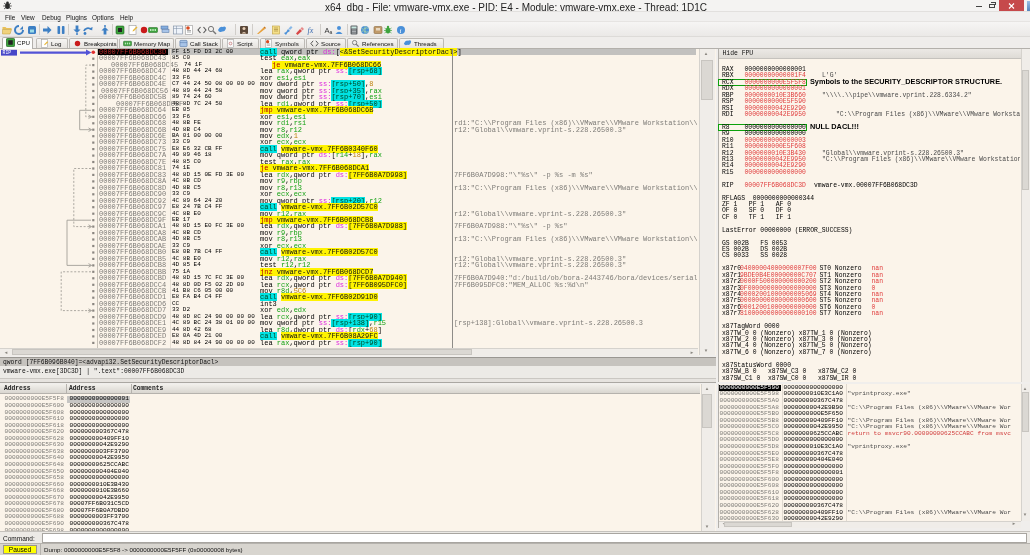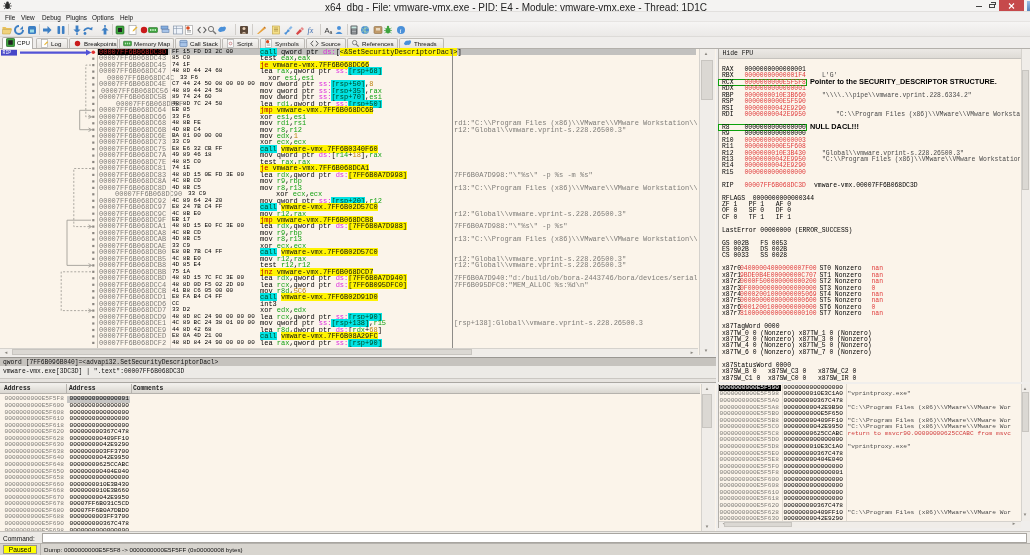--- a/index.html
+++ b/index.html
@@ -237,41 +237,41 @@
     </svg>
 <div class="a" style="left:414px;top:40px;font-size:6.2px;color:#111">Threads</div>
 <div class="a" style="left:0;top:48.2px;width:1030px;height:1px;background:#b3b0ab"></div>
 <div class="a" style="left:3px;top:48.2px;width:29px;height:1.4px;background:#fdfdfc"></div>
 <div class="a" style="left:0;top:49.2px;width:716px;height:306px;background:#fbf4ea"></div>
 <div class="a" style="left:717.5px;top:49.2px;width:303px;height:333px;background:#fbf4ea;border-left:1px solid #b3b0ab"></div>
 <div class="a" style="left:167.5px;top:49.0px;width:528px;height:6.46px;background:#c2c1bf"></div>
 <div class="a" style="left:97px;top:49.0px;width:70.5px;height:6.46px;background:#000"></div>
 <div class="row mono" style="left:0;top:49.00px"><span class="a" style="left:99px;color:#b52a2a">00007FF6B068DC3D</span><span class="a k" style="left:172px;font-size:6px">FF 15 FD D3 2C 00</span><span class="a" style="left:260px"><span class="cy">call</span><span class="k"> qword ptr </span><span class="s">ds:</span><span class="k">[</span><span class="yl">&lt;&amp;SetSecurityDescriptorDacl&gt;</span><span class="k">]</span></span></div>
 <div class="row mono" style="left:0;top:55.46px"><span class="a" style="left:99px;color:#7e7c78">00007FF6B068DC43</span><span class="a k" style="left:172px;font-size:6px">85 C0</span><span class="a" style="left:260px"><span class="k">test </span><span class="r">eax</span><span class="k">,</span><span class="r">eax</span></span></div>
-<div class="row mono" style="left:0;top:61.92px"><span class="a" style="left:99px;color:#7e7c78">00007FF6B068DC45</span><span class="a k" style="left:172px;font-size:6px">74 1F</span><span class="a" style="left:260px"><span class="yl"><span class="jm">je</span> vmware-vmx.7FF6B068DC66</span></span></div>
+<div class="row mono" style="left:12px;top:61.92px"><span class="a" style="left:99px;color:#7e7c78">00007FF6B068DC45</span><span class="a k" style="left:172px;font-size:6px">74 1F</span><span class="a" style="left:260px"><span class="yl"><span class="jm">je</span> vmware-vmx.7FF6B068DC66</span></span></div>
 <div class="row mono" style="left:0;top:68.38px"><span class="a" style="left:99px;color:#7e7c78">00007FF6B068DC47</span><span class="a k" style="left:172px;font-size:6px">48 8D 44 24 68</span><span class="a" style="left:260px"><span class="k">lea </span><span class="r">rax</span><span class="k">,qword ptr </span><span class="s">ss:</span><span class="cy">[rsp+68]</span></span></div>
-<div class="row mono" style="left:8px;top:74.84px"><span class="a" style="left:99px;color:#7e7c78">00007FF6B068DC4C</span><span class="a k" style="left:172px;font-size:6px">33 F6</span><span class="a" style="left:260px"><span class="k">xor </span><span class="r">esi</span><span class="k">,</span><span class="r">esi</span></span></div>
+<div class="row mono" style="left:0;top:74.84px"><span class="a" style="left:99px;color:#7e7c78">00007FF6B068DC4C</span><span class="a k" style="left:172px;font-size:6px">33 F6</span><span class="a" style="left:260px"><span class="k">xor </span><span class="r">esi</span><span class="k">,</span><span class="r">esi</span></span></div>
 <div class="row mono" style="left:0;top:81.30px"><span class="a" style="left:99px;color:#7e7c78">00007FF6B068DC4E</span><span class="a k" style="left:172px;font-size:6px">C7 44 24 50 08 00 00 00</span><span class="a" style="left:260px"><span class="k">mov dword ptr </span><span class="s">ss:</span><span class="cy">[rsp+50]</span><span class="k">,</span><span class="n">8</span></span></div>
 <div class="row mono" style="left:0;top:87.76px"><span class="a" style="left:101px;color:#7e7c78">00007FF6B068DC56</span><span class="a k" style="left:172px;font-size:6px">48 89 44 24 58</span><span class="a" style="left:260px"><span class="k">mov qword ptr </span><span class="s">ss:</span><span class="cy">[rsp+35]</span><span class="k">,</span><span class="r">rax</span></span></div>
 <div class="row mono" style="left:0;top:94.22px"><span class="a" style="left:99px;color:#7e7c78">00007FF6B068DC5B</span><span class="a k" style="left:172px;font-size:6px">89 74 24 60</span><span class="a" style="left:260px"><span class="k">mov dword ptr </span><span class="s">ss:</span><span class="cy">[rsp+70]</span><span class="k">,</span><span class="r">esi</span></span></div>
 <div class="row mono" style="left:0;top:100.68px"><span class="a" style="left:116px;color:#7e7c78">00007FF6B068DC5F</span><span class="a k" style="left:172px;font-size:6px">48 8D 7C 24 50</span><span class="a" style="left:260px"><span class="k">lea </span><span class="r">rdi</span><span class="k">,qword ptr </span><span class="s">ss:</span><span class="cy">[rsp+50]</span></span></div>
 <div class="row mono" style="left:0;top:107.14px"><span class="a" style="left:99px;color:#7e7c78">00007FF6B068DC64</span><span class="a k" style="left:172px;font-size:6px">EB 05</span><span class="a" style="left:260px"><span class="yl"><span class="jm">jmp</span> vmware-vmx.7FF6B068DC6B</span></span></div>
 <div class="row mono" style="left:0;top:113.60px"><span class="a" style="left:99px;color:#7e7c78">00007FF6B068DC66</span><span class="a k" style="left:172px;font-size:6px">33 F6</span><span class="a" style="left:260px"><span class="k">xor </span><span class="r">esi</span><span class="k">,</span><span class="r">esi</span></span></div>
 <div class="row mono" style="left:0;top:120.06px"><span class="a" style="left:99px;color:#7e7c78">00007FF6B068DC68</span><span class="a k" style="left:172px;font-size:6px">48 8B FE</span><span class="a" style="left:260px"><span class="k">mov </span><span class="r">rdi</span><span class="k">,</span><span class="r">rsi</span></span><span class="a gry" style="left:454px">rdi:"C:\\Program Files (x86)\\VMware\\VMware Workstation\\vprintpro</span></div>
 <div class="row mono" style="left:0;top:126.52px"><span class="a" style="left:99px;color:#7e7c78">00007FF6B068DC6B</span><span class="a k" style="left:172px;font-size:6px">4D 8B C4</span><span class="a" style="left:260px"><span class="k">mov </span><span class="r">r8</span><span class="k">,</span><span class="r">r12</span></span><span class="a gry" style="left:454px">r12:"Global\\vmware.vprint-s.228.26500.3"</span></div>
 <div class="row mono" style="left:0;top:132.98px"><span class="a" style="left:99px;color:#7e7c78">00007FF6B068DC6E</span><span class="a k" style="left:172px;font-size:6px">BA 01 00 00 00</span><span class="a" style="left:260px"><span class="k">mov </span><span class="r">edx</span><span class="k">,</span><span class="n">1</span></span></div>
 <div class="row mono" style="left:0;top:139.44px"><span class="a" style="left:99px;color:#7e7c78">00007FF6B068DC73</span><span class="a k" style="left:172px;font-size:6px">33 C9</span><span class="a" style="left:260px"><span class="k">xor </span><span class="r">ecx</span><span class="k">,</span><span class="r">ecx</span></span></div>
 <div class="row mono" style="left:0;top:145.90px"><span class="a" style="left:99px;color:#7e7c78">00007FF6B068DC75</span><span class="a k" style="left:172px;font-size:6px">E8 E6 32 CB FF</span><span class="a" style="left:260px"><span class="cy">call</span><span class="k"> </span><span class="yl">vmware-vmx.7FF6B0340F60</span></span></div>
 <div class="row mono" style="left:0;top:152.36px"><span class="a" style="left:99px;color:#7e7c78">00007FF6B068DC7A</span><span class="a k" style="left:172px;font-size:6px">49 89 46 18</span><span class="a" style="left:260px"><span class="k">mov qword ptr </span><span class="s">ds:</span><span class="k">[</span><span class="r">r14</span><span class="k">+</span><span class="n">18</span><span class="k">]</span><span class="k">,</span><span class="r">rax</span></span></div>
 <div class="row mono" style="left:0;top:158.82px"><span class="a" style="left:99px;color:#7e7c78">00007FF6B068DC7E</span><span class="a k" style="left:172px;font-size:6px">48 85 C0</span><span class="a" style="left:260px"><span class="k">test </span><span class="r">rax</span><span class="k">,</span><span class="r">rax</span></span></div>
 <div class="row mono" style="left:0;top:165.28px"><span class="a" style="left:99px;color:#7e7c78">00007FF6B068DC81</span><span class="a k" style="left:172px;font-size:6px">74 1E</span><span class="a" style="left:260px"><span class="yl"><span class="jm">je</span> vmware-vmx.7FF6B068DCA1</span></span></div>
 <div class="row mono" style="left:0;top:171.74px"><span class="a" style="left:99px;color:#7e7c78">00007FF6B068DC83</span><span class="a k" style="left:172px;font-size:6px">48 8D 15 0E FD 3E 00</span><span class="a" style="left:260px"><span class="k">lea </span><span class="r">rdx</span><span class="k">,qword ptr </span><span class="s">ds:</span><span class="yl">[7FF6B0A7D998]</span></span><span class="a gry" style="left:454px">7FF6B0A7D998:"\"%s\" -p %s -m %s"</span></div>
 <div class="row mono" style="left:0;top:178.20px"><span class="a" style="left:99px;color:#7e7c78">00007FF6B068DC8A</span><span class="a k" style="left:172px;font-size:6px">4C 8B CD</span><span class="a" style="left:260px"><span class="k">mov </span><span class="r">r9</span><span class="k">,</span><span class="r">rbp</span></span></div>
 <div class="row mono" style="left:0;top:184.66px"><span class="a" style="left:99px;color:#7e7c78">00007FF6B068DC8D</span><span class="a k" style="left:172px;font-size:6px">4D 8B C5</span><span class="a" style="left:260px"><span class="k">mov </span><span class="r">r8</span><span class="k">,</span><span class="r">r13</span></span><span class="a gry" style="left:454px">r13:"C:\\Program Files (x86)\\VMware\\VMware Workstation\\vprintpro</span></div>
-<div class="row mono" style="left:16px;top:191.12px"><span class="a" style="left:99px;color:#7e7c78">00007FF6B068DC90</span><span class="a k" style="left:172px;font-size:6px">33 C9</span><span class="a" style="left:260px"><span class="k">xor </span><span class="r">ecx</span><span class="k">,</span><span class="r">ecx</span></span></div>
+<div class="row mono" style="left:0;top:191.12px"><span class="a" style="left:99px;color:#7e7c78">00007FF6B068DC90</span><span class="a k" style="left:172px;font-size:6px">33 C9</span><span class="a" style="left:260px"><span class="k">xor </span><span class="r">ecx</span><span class="k">,</span><span class="r">ecx</span></span></div>
 <div class="row mono" style="left:0;top:197.58px"><span class="a" style="left:99px;color:#7e7c78">00007FF6B068DC92</span><span class="a k" style="left:172px;font-size:6px">4C 89 64 24 20</span><span class="a" style="left:260px"><span class="k">mov qword ptr </span><span class="s">ss:</span><span class="cy">[rsp+20]</span><span class="k">,</span><span class="r">r12</span></span></div>
 <div class="row mono" style="left:0;top:204.04px"><span class="a" style="left:99px;color:#7e7c78">00007FF6B068DC97</span><span class="a k" style="left:172px;font-size:6px">E8 24 7B C4 FF</span><span class="a" style="left:260px"><span class="cy">call</span><span class="k"> </span><span class="yl">vmware-vmx.7FF6B02D57C0</span></span></div>
 <div class="row mono" style="left:0;top:210.50px"><span class="a" style="left:99px;color:#7e7c78">00007FF6B068DC9C</span><span class="a k" style="left:172px;font-size:6px">4C 8B E0</span><span class="a" style="left:260px"><span class="k">mov </span><span class="r">r12</span><span class="k">,</span><span class="r">rax</span></span><span class="a gry" style="left:454px">r12:"Global\\vmware.vprint-s.228.26500.3"</span></div>
 <div class="row mono" style="left:0;top:216.96px"><span class="a" style="left:99px;color:#7e7c78">00007FF6B068DC9F</span><span class="a k" style="left:172px;font-size:6px">EB 17</span><span class="a" style="left:260px"><span class="yl"><span class="jm">jmp</span> vmware-vmx.7FF6B068DCB8</span></span></div>
 <div class="row mono" style="left:0;top:223.42px"><span class="a" style="left:99px;color:#7e7c78">00007FF6B068DCA1</span><span class="a k" style="left:172px;font-size:6px">48 8D 15 E0 FC 3E 00</span><span class="a" style="left:260px"><span class="k">lea </span><span class="r">rdx</span><span class="k">,qword ptr </span><span class="s">ds:</span><span class="yl">[7FF6B0A7D988]</span></span><span class="a gry" style="left:454px">7FF6B0A7D988:"\"%s\" -p %s"</span></div>
 <div class="row mono" style="left:0;top:229.88px"><span class="a" style="left:99px;color:#7e7c78">00007FF6B068DCA8</span><span class="a k" style="left:172px;font-size:6px">4C 8B CD</span><span class="a" style="left:260px"><span class="k">mov </span><span class="r">r9</span><span class="k">,</span><span class="r">rbp</span></span></div>
 <div class="row mono" style="left:0;top:236.34px"><span class="a" style="left:99px;color:#7e7c78">00007FF6B068DCAB</span><span class="a k" style="left:172px;font-size:6px">4D 8B C5</span><span class="a" style="left:260px"><span class="k">mov </span><span class="r">r8</span><span class="k">,</span><span class="r">r13</span></span><span class="a gry" style="left:454px">r13:"C:\\Program Files (x86)\\VMware\\VMware Workstation\\vprintpro</span></div>
 <div class="row mono" style="left:0;top:242.80px"><span class="a" style="left:99px;color:#7e7c78">00007FF6B068DCAE</span><span class="a k" style="left:172px;font-size:6px">33 C9</span><span class="a" style="left:260px"><span class="k">xor </span><span class="r">ecx</span><span class="k">,</span><span class="r">ecx</span></span></div>
 <div class="row mono" style="left:0;top:249.26px"><span class="a" style="left:99px;color:#7e7c78">00007FF6B068DCB0</span><span class="a k" style="left:172px;font-size:6px">E8 0B 7B C4 FF</span><span class="a" style="left:260px"><span class="cy">call</span><span class="k"> </span><span class="yl">vmware-vmx.7FF6B02D57C0</span></span></div>
 <div class="row mono" style="left:0;top:255.72px"><span class="a" style="left:99px;color:#7e7c78">00007FF6B068DCB5</span><span class="a k" style="left:172px;font-size:6px">4C 8B E0</span><span class="a" style="left:260px"><span class="k">mov </span><span class="r">r12</span><span class="k">,</span><span class="r">rax</span></span><span class="a gry" style="left:454px">r12:"Global\\vmware.vprint-s.228.26500.3"</span></div>
@@ -362,21 +362,21 @@
 <div class="arrbx" style="left:701px;top:347px;width:10px">▼</div>
 <div class="a sbthumb" style="left:700.5px;top:60px;width:12px;height:40px"></div>
 <div class="a mono" style="left:0;top:356.5px;width:716px;height:9.5px;background:#c6c3be;border-top:1px solid #9a9792;font-size:6.3px;line-height:9px;color:#111;padding-left:3px">qword [7FF6B096B040]=&lt;advapi32.SetSecurityDescriptorDacl&gt;</div>
 <div class="a mono" style="left:0;top:366px;width:716px;height:11.5px;background:#eceae6;font-size:6.3px;line-height:11px;color:#111;padding-left:3px">vmware-vmx.exe[3DC3D] | ".text":00007FF6B068DC3D</div>
 <div class="a" style="left:0;top:377.7px;width:716px;height:5.8px;background:#e6e3df;border-top:1px solid #cac7c2;border-bottom:1px solid #aaa7a2"></div>
 <div class="a mono" style="left:718.5px;top:49.2px;width:302px;height:9.5px;background:linear-gradient(#ece9e5,#dedbd6);border-bottom:1px solid #c5c2bd;font-size:6.4px;line-height:9px;color:#111;padding-left:4px">Hide FPU</div>
 <div class="a" style="left:718.3px;top:78.56px;width:89px;height:7.2px;border:1.2px solid #0ca10c"></div>
 <div class="a" style="left:718.3px;top:123.57px;width:89px;height:7.2px;border:1.2px solid #0ca10c"></div>
 <div class="rrow mono" style="left:0;top:67.00px;width:1020px"><span class="a k" style="left:722px">RAX</span><span class="a" style="left:744.5px;color:#000">0000000000000001</span></div>
 <div class="rrow mono" style="left:0;top:73.43px;width:1020px"><span class="a k" style="left:722px">RBX</span><span class="a" style="left:744.5px;color:#e03c3c">00000000000001F4</span><span class="a" style="left:822px;color:#4a4a4a">L'G'</span></div>
-<div class="rrow mono" style="left:0;top:79.86px;width:1020px"><span class="a k" style="left:722px">RCX</span><span class="a" style="left:744.5px;color:#e03c3c">0000000000E5F5F8</span><span class="a" style="left:810px;top:-0.8px;color:#000;font-weight:bold;font-size:7.3px;font-family:'Liberation Sans',sans-serif;white-space:pre">Pointer to the SECURITY_DESCRIPTOR STRUCTURE.</span></div>
+<div class="rrow mono" style="left:0;top:79.86px;width:1020px"><span class="a k" style="left:722px">RCX</span><span class="a" style="left:744.5px;color:#e03c3c">0000000000E5F5F8</span><span class="a" style="left:810px;top:-0.8px;color:#000;font-weight:bold;font-size:7.3px;font-family:'Liberation Sans',sans-serif;white-space:pre">Symbols to the SECURITY_DESCRIPTOR STRUCTURE.</span></div>
 <div class="rrow mono" style="left:0;top:86.29px;width:1020px"><span class="a k" style="left:722px">RDX</span><span class="a" style="left:744.5px;color:#e03c3c">0000000000000001</span></div>
 <div class="rrow mono" style="left:0;top:92.72px;width:1020px"><span class="a k" style="left:722px">RBP</span><span class="a" style="left:744.5px;color:#e03c3c">0000000010E3B660</span><span class="a" style="left:822px;color:#4a4a4a">"\\\\.\\pipe\\vmware.vprint.228.6334.2"</span></div>
 <div class="rrow mono" style="left:0;top:99.15px;width:1020px"><span class="a k" style="left:722px">RSP</span><span class="a" style="left:744.5px;color:#e03c3c">0000000000E5F590</span></div>
 <div class="rrow mono" style="left:0;top:105.58px;width:1020px"><span class="a k" style="left:722px">RSI</span><span class="a" style="left:744.5px;color:#e03c3c">00000000042E9290</span></div>
 <div class="rrow mono" style="left:0;top:112.01px;width:1020px"><span class="a k" style="left:722px">RDI</span><span class="a" style="left:744.5px;color:#e03c3c">00000000042E9950</span><span class="a" style="left:836px;color:#4a4a4a">"C:\\Program Files (x86)\\VMware\\VMware Workstation</span></div>
 <div class="rrow mono" style="left:0;top:124.87px;width:1020px"><span class="a k" style="left:722px">R8</span><span class="a" style="left:744.5px;color:#000">0000000000000000</span><span class="a" style="left:810px;top:-0.8px;color:#000;font-weight:bold;font-size:7.3px;font-family:'Liberation Sans',sans-serif;white-space:pre">NULL DACL!!!</span></div>
 <div class="rrow mono" style="left:0;top:131.30px;width:1020px"><span class="a k" style="left:722px">R9</span><span class="a" style="left:744.5px;color:#000">0000000000000000</span></div>
 <div class="rrow mono" style="left:0;top:137.73px;width:1020px"><span class="a k" style="left:722px">R10</span><span class="a" style="left:744.5px;color:#e03c3c">0000000000000003</span></div>
 <div class="rrow mono" style="left:0;top:144.16px;width:1020px"><span class="a k" style="left:722px">R11</span><span class="a" style="left:744.5px;color:#e03c3c">0000000000E5F608</span></div>
 <div class="rrow mono" style="left:0;top:150.59px;width:1020px"><span class="a k" style="left:722px">R12</span><span class="a" style="left:744.5px;color:#e03c3c">0000000010E3B430</span><span class="a" style="left:822px;color:#4a4a4a">"Global\\vmware.vprint-s.228.26500.3"</span></div>

